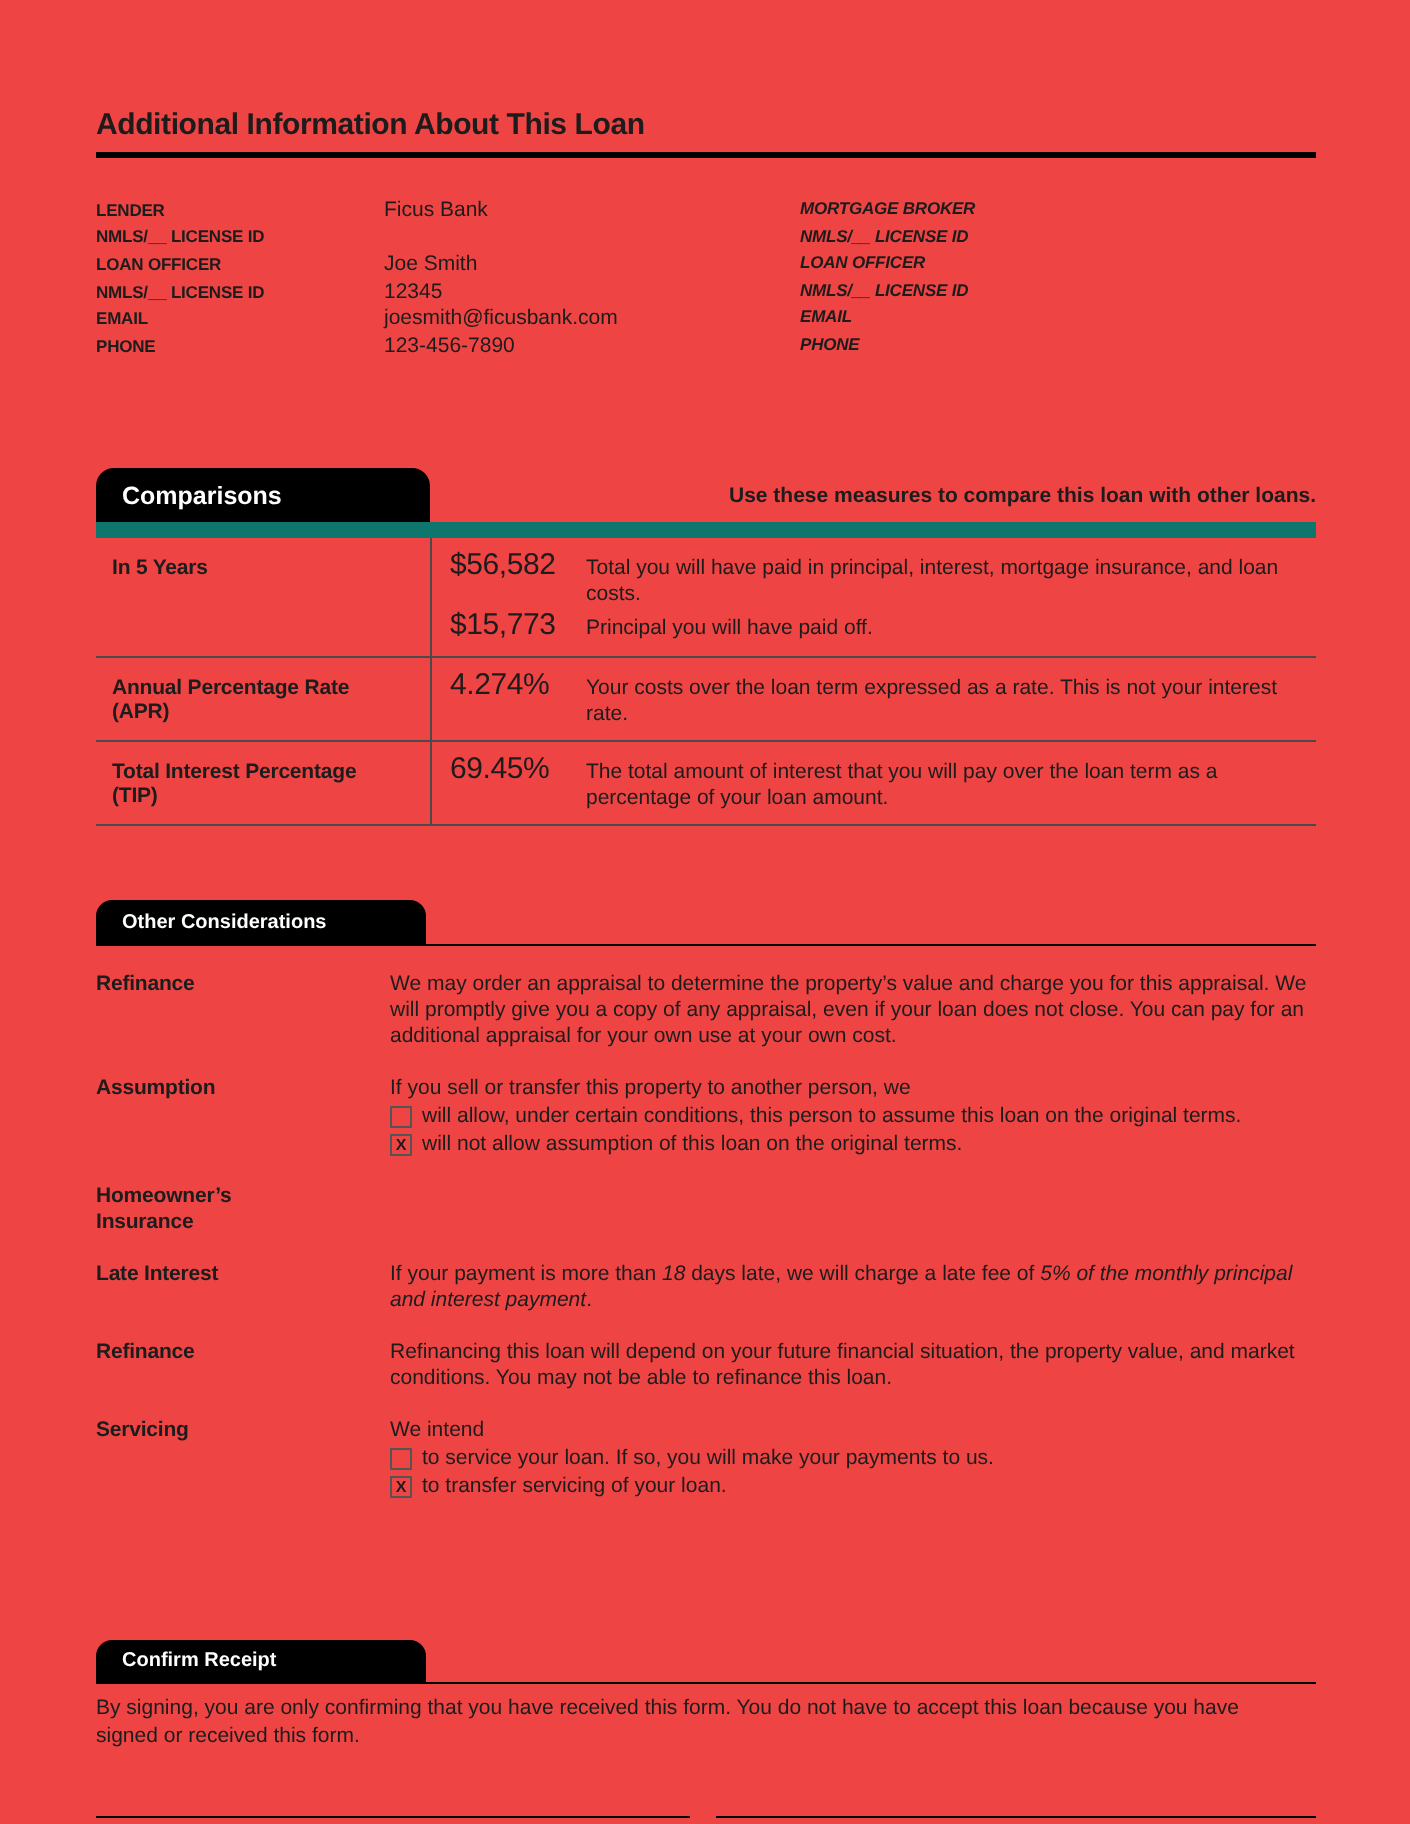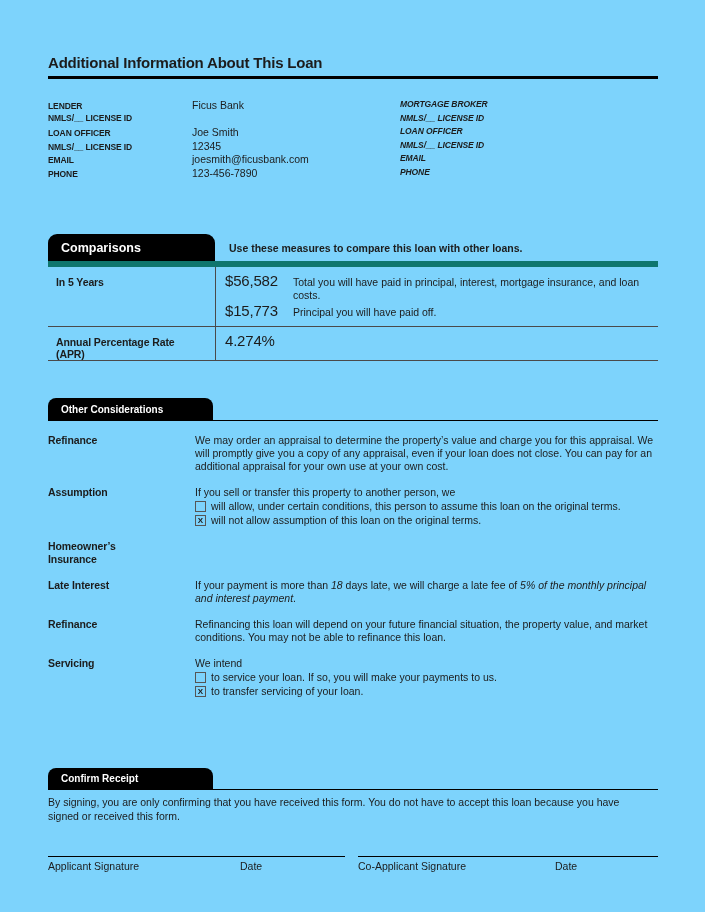--- a/index.html
+++ b/index.html
@@ -1,36 +1,36 @@
 <!DOCTYPE html>
 <html><head>
 <meta charset="utf-8">
 <style>
   html,body{margin:0;padding:0;background:#fff;}
   body{width:705px;height:912px;font-family:"Liberation Sans","DejaVu Sans",sans-serif;color:#1c1c1c;-webkit-font-smoothing:antialiased;}
-  .page{box-sizing:border-box;width:705px;height:912px;padding:54px 47px 0 48px;position:relative;background:#7dd3fc;}
+  .page{box-sizing:border-box;width:705px;height:912px;padding:54px 47px 0 48px;position:relative;background:#ef4444;}
 
   
   .doc-title{font-size:15px;font-weight:bold;letter-spacing:-0.2px;padding-bottom:5px;border-bottom:3px solid #000;}
 
   
   .contacts{display:flex;margin-top:20px;}
   .contact-col{display:flex;flex-direction:column;}
   .contact-col.left{width:352px;}
   .contact-col.right{flex:1;font-style:italic;}
   .contact-row{display:flex;align-items:baseline;height:13.5px;gap:47px;}
   .contact-label{font-size:8.5px;font-weight:bold;width:97px;flex:none;letter-spacing:-0.1px;}
   .contact-value{font-size:10.5px;}
 
   
   .tab{background:#000;color:#fff;font-weight:bold;display:flex;align-items:center;padding-left:13px;box-sizing:border-box;border-radius:9px 9px 0 0;}
 
   
   .comparisons{margin-top:54px;}
-  .cmp-header{display:flex;align-items:stretch;border-bottom:6px solid #0f766e;height:27px;}
+  .cmp-header{display:flex;align-items:stretch;border-bottom:8px solid #0f766e;height:27px;justify-content:space-between;}
   .cmp-header .tab{width:167px;font-size:12.5px;flex:none;}
   .cmp-header-note{font-size:10.5px;font-weight:bold;align-self:center;padding-left:14px;}
   .cmp-body{position:relative;}
   .cmp-vline{position:absolute;left:167px;top:0;bottom:0;width:1px;background:#4a4a4a;}
   .cmp-row{display:grid;grid-template-columns:167px 1fr;border-bottom:1px solid #4a4a4a;}
   .cmp-label{font-size:10.5px;font-weight:bold;padding:9px 12px 0 8px;letter-spacing:-0.1px;}
   .cmp-values{padding:5px 0 6px 10px;}
   .val-line{display:flex;align-items:baseline;line-height:18px;}
   .val-amount{font-size:15px;width:68px;flex:none;letter-spacing:-0.2px;}
   .val-desc{font-size:10.5px;max-width:372px;line-height:13px;}
@@ -140,20 +140,30 @@
             <span class="val-amount">$15,773</span>
             <span class="val-desc">Principal you will have paid off.</span>
           </div>
         </div>
       </div>
       <div class="cmp-row">
         <div class="cmp-label">Annual Percentage Rate (APR)</div>
         <div class="cmp-values">
           <div class="val-line">
             <span class="val-amount">4.274%</span>
+            <span class="val-desc">Your costs over the loan term expressed as a rate. This is not your interest rate.</span>
+          </div>
+        </div>
+      </div>
+      <div class="cmp-row">
+        <div class="cmp-label">Total Interest Percentage (TIP)</div>
+        <div class="cmp-values">
+          <div class="val-line">
+            <span class="val-amount">69.45%</span>
+            <span class="val-desc">The total amount of interest that you will pay over the loan term as a percentage of your loan amount.</span>
           </div>
         </div>
       </div>
     </div>
   </div>
 
   <div class="oc-section">
     <div class="oc-tabrow">
       <div class="tab">Other Considerations</div>
     </div>

